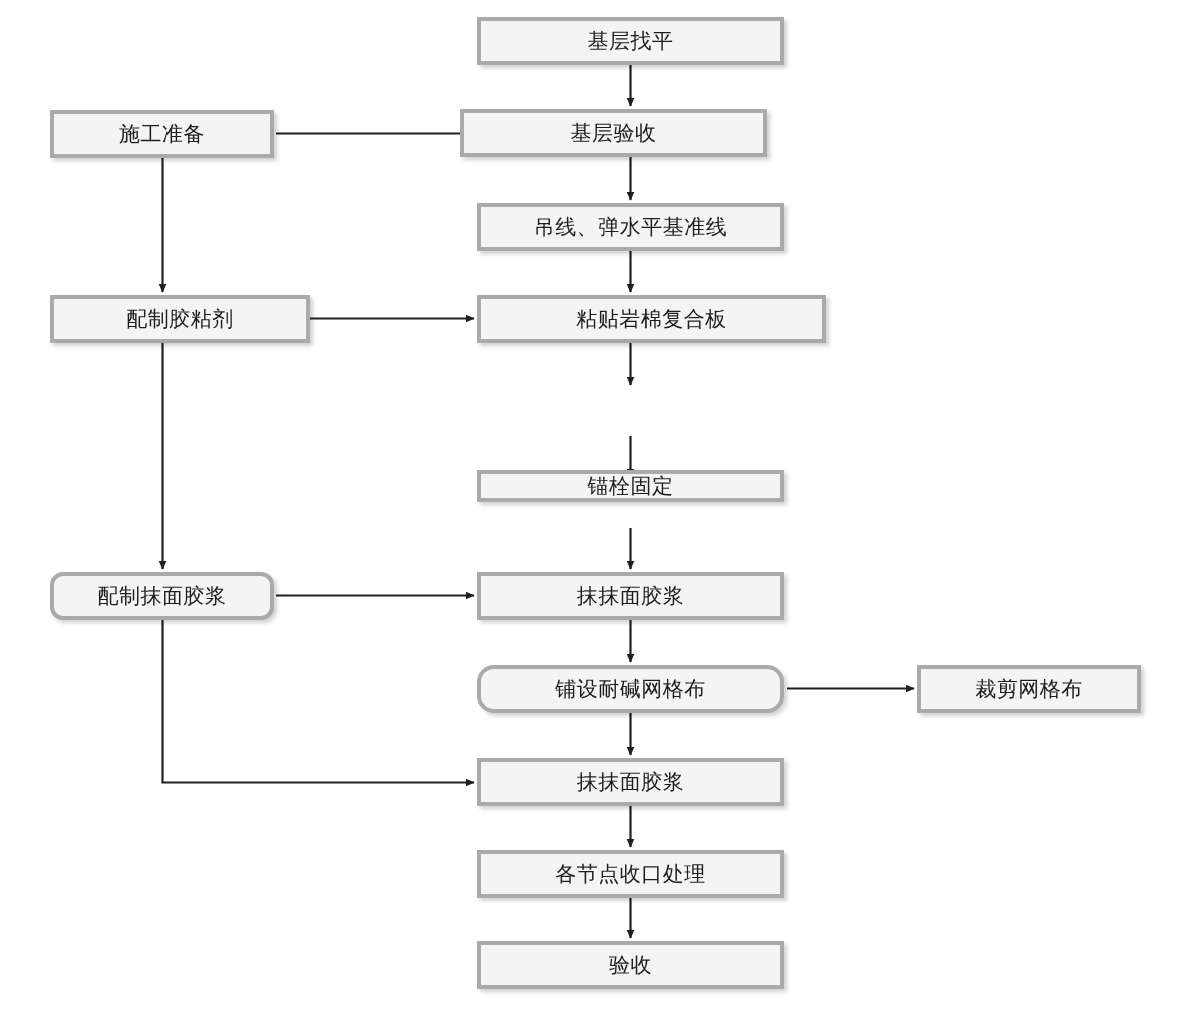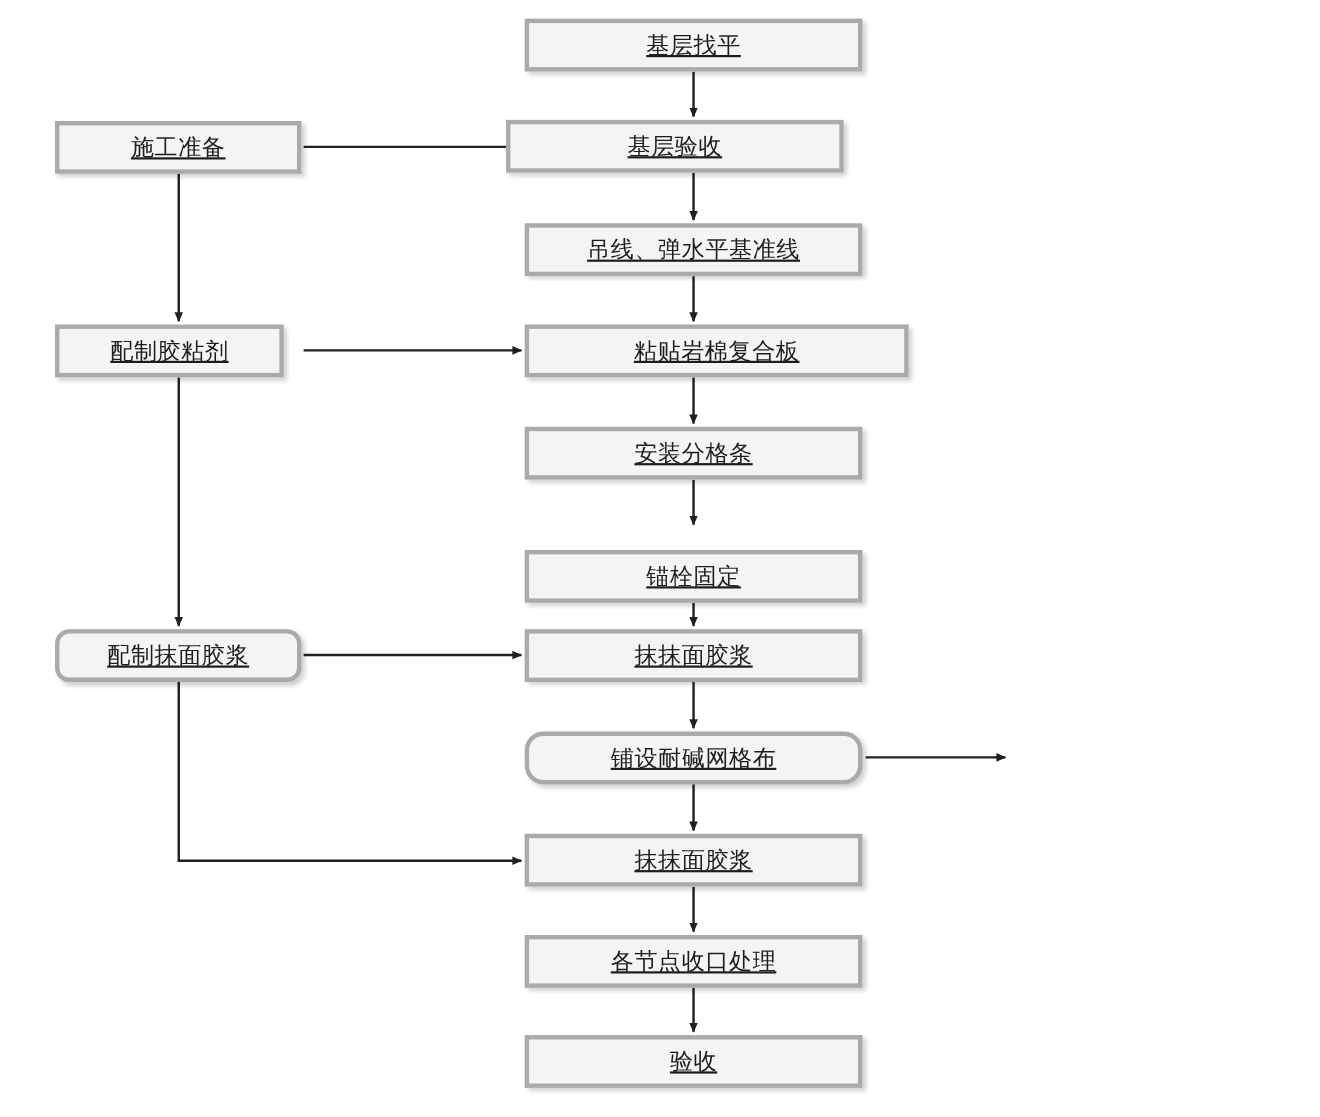--- a/index.html
+++ b/index.html
@@ -32,21 +32,20 @@
     border: 4px solid #aaaaaa;
     box-shadow: 3px 3px 4px rgba(0,0,0,0.18);
     display: flex;
     align-items: center;
     justify-content: center;
     color: #1d1d1d;
     font-size: 21px;
     letter-spacing: 0.5px;
     line-height: 1;
     white-space: nowrap;
-    text-decoration: underline;
   }
   .node-label {
     display: block;
   }
 </style>
 </head>
 <body>
 
 <div id="canvas">
 
@@ -92,25 +91,22 @@
   </div>
 
   <div class="node" style="left:477px; top:203px; width:307px; height:48px;">
     <span class="node-label">吊线、弹水平基准线</span>
   </div>
 
   <div class="node" style="left:477px; top:295px; width:349px; height:48px;">
     <span class="node-label">粘贴岩棉复合板</span>
   </div>
 
-  <div class="node" style="left:477px; top:388px; width:307px; height:48px;">
-    <span class="node-label">安装分格条</span>
-  </div>
 
-  <div class="node" style="left:477px; top:500px; width:307px; height:48px;">
+  <div class="node" style="left:477px; top:470px; width:307px; height:32px;">
     <span class="node-label">锚栓固定</span>
   </div>
 
   <div class="node" style="left:477px; top:572px; width:307px; height:48px;">
     <span class="node-label">抹抹面胶浆</span>
   </div>
 
   <div class="node" style="left:477px; top:665px; width:307px; height:48px;border-radius:17px;">
     <span class="node-label">铺设耐碱网格布</span>
   </div>
@@ -124,22 +120,25 @@
   </div>
 
   <div class="node" style="left:477px; top:941px; width:307px; height:48px;">
     <span class="node-label">验收</span>
   </div>
 
   <div class="node" style="left:50px; top:110px; width:224px; height:48px;">
     <span class="node-label">施工准备</span>
   </div>
 
-  <div class="node" style="left:50px; top:295px; width:208px; height:48px;">
+  <div class="node" style="left:50px; top:295px; width:260px; height:48px;">
     <span class="node-label">配制胶粘剂</span>
   </div>
 
   <div class="node" style="left:50px; top:572px; width:224px; height:48px;border-radius:13px;">
     <span class="node-label">配制抹面胶浆</span>
   </div>
 
+  <div class="node" style="left:917px; top:665px; width:224px; height:48px;">
+    <span class="node-label">裁剪网格布</span>
+  </div>
 
 </div>
 
 </body></html>

